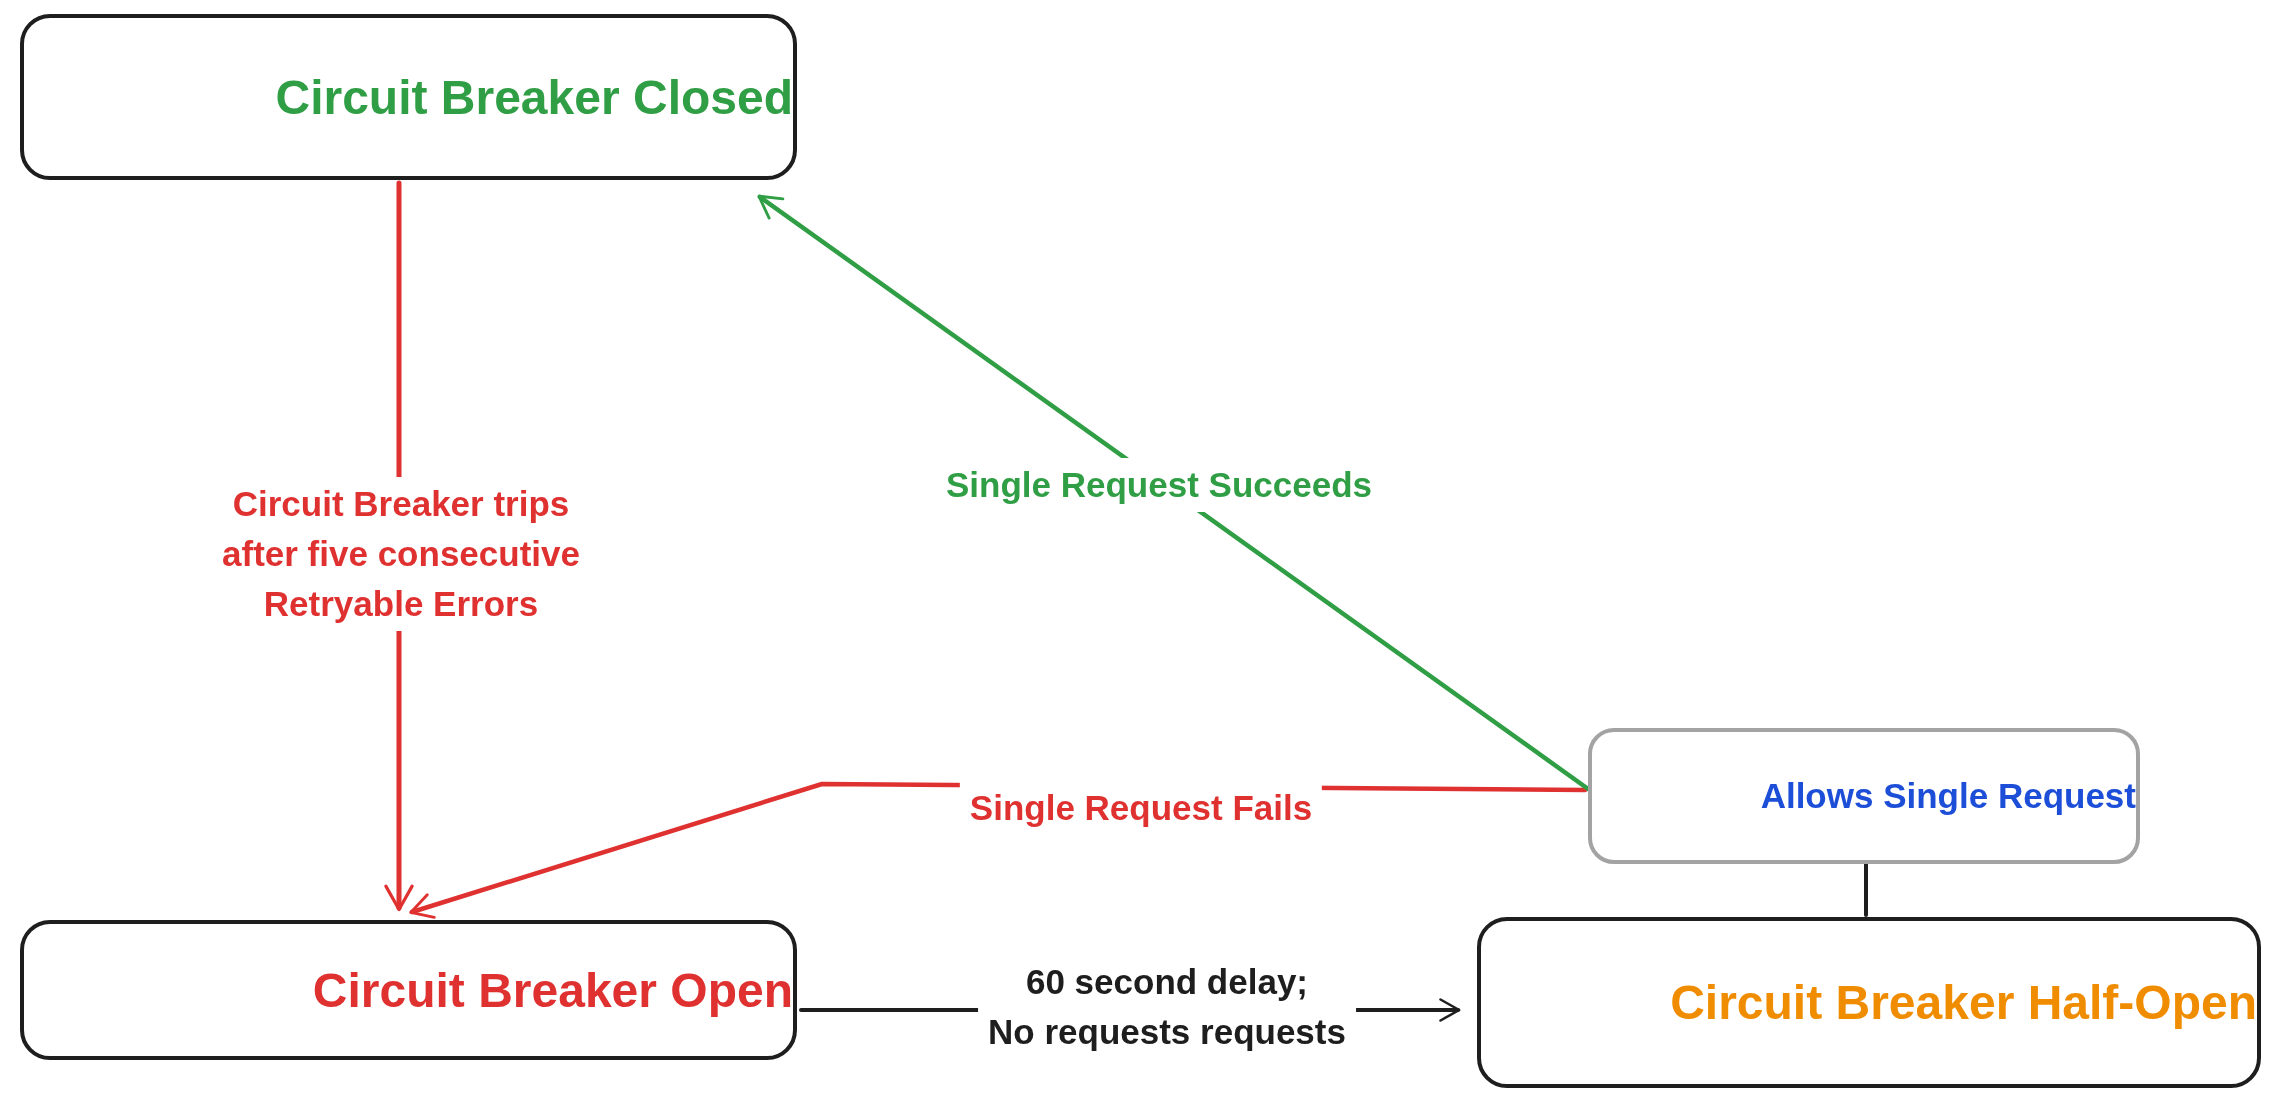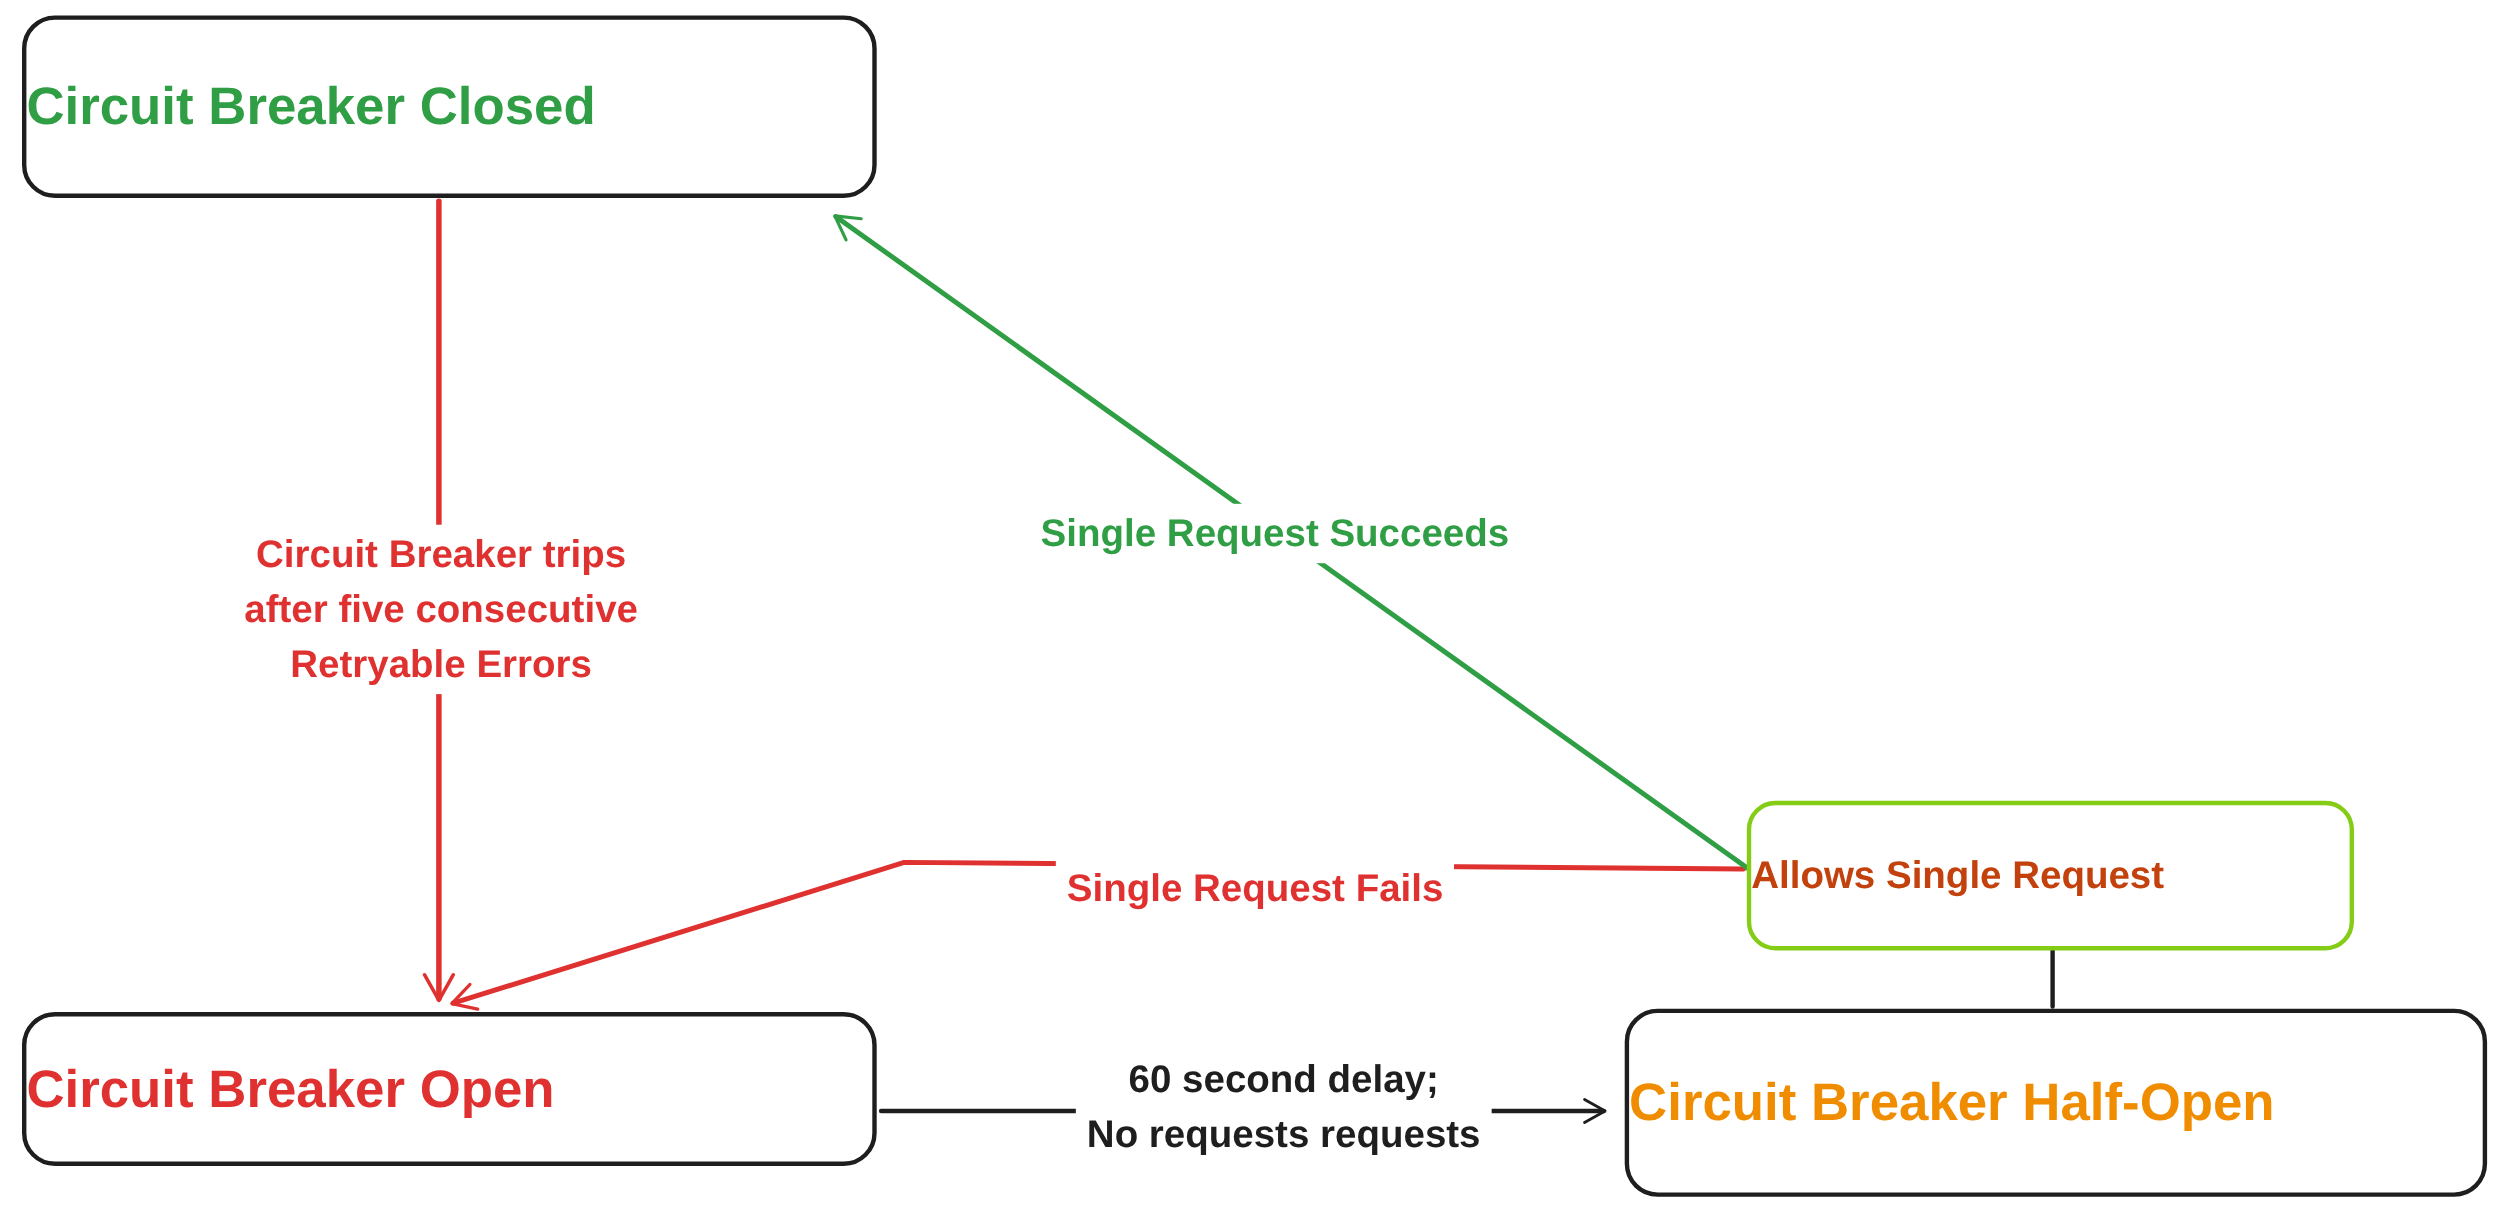--- a/index.html
+++ b/index.html
@@ -19,35 +19,35 @@
     position: absolute;
     left: 0; top: 0;
     width: 2272px;
     height: 1107px;
     pointer-events: none;
   }
   .node {
     position: absolute;
     display: flex;
     align-items: center;
-    justify-content: flex-start;
+    justify-content: flex-end;
     background: #ffffff;
     border: 4px solid #1e1e1e;
     border-radius: 30px;
     box-sizing: border-box;
     text-align: center;
     font-weight: 700;
   }
   .node-closed    { left: 20px;   top: 14px;  width: 777px; height: 166px; font-size: 48px; color: #2f9e44; }
   .node-open      { left: 20px;   top: 920px; width: 777px; height: 140px; font-size: 48px; color: #e03131; }
   .node-half-open { left: 1477px; top: 917px; width: 784px; height: 171px; font-size: 48px; color: #f08c00; }
   .node-allows {
     left: 1588px; top: 728px; width: 552px; height: 136px;
-    font-size: 35px; color: #c2410c;
-    border: 4px solid #84cc16;
+    font-size: 35px; color: #1d4ed8;
+    border: 4px solid #a3a3a3;
     border-radius: 26px;
   }
   .edge-label {
     position: absolute;
     transform: translate(-50%, -50%);
     background: #ffffff;
     padding: 2px 10px;
     text-align: center;
     font-size: 35px;
     font-weight: 700;

